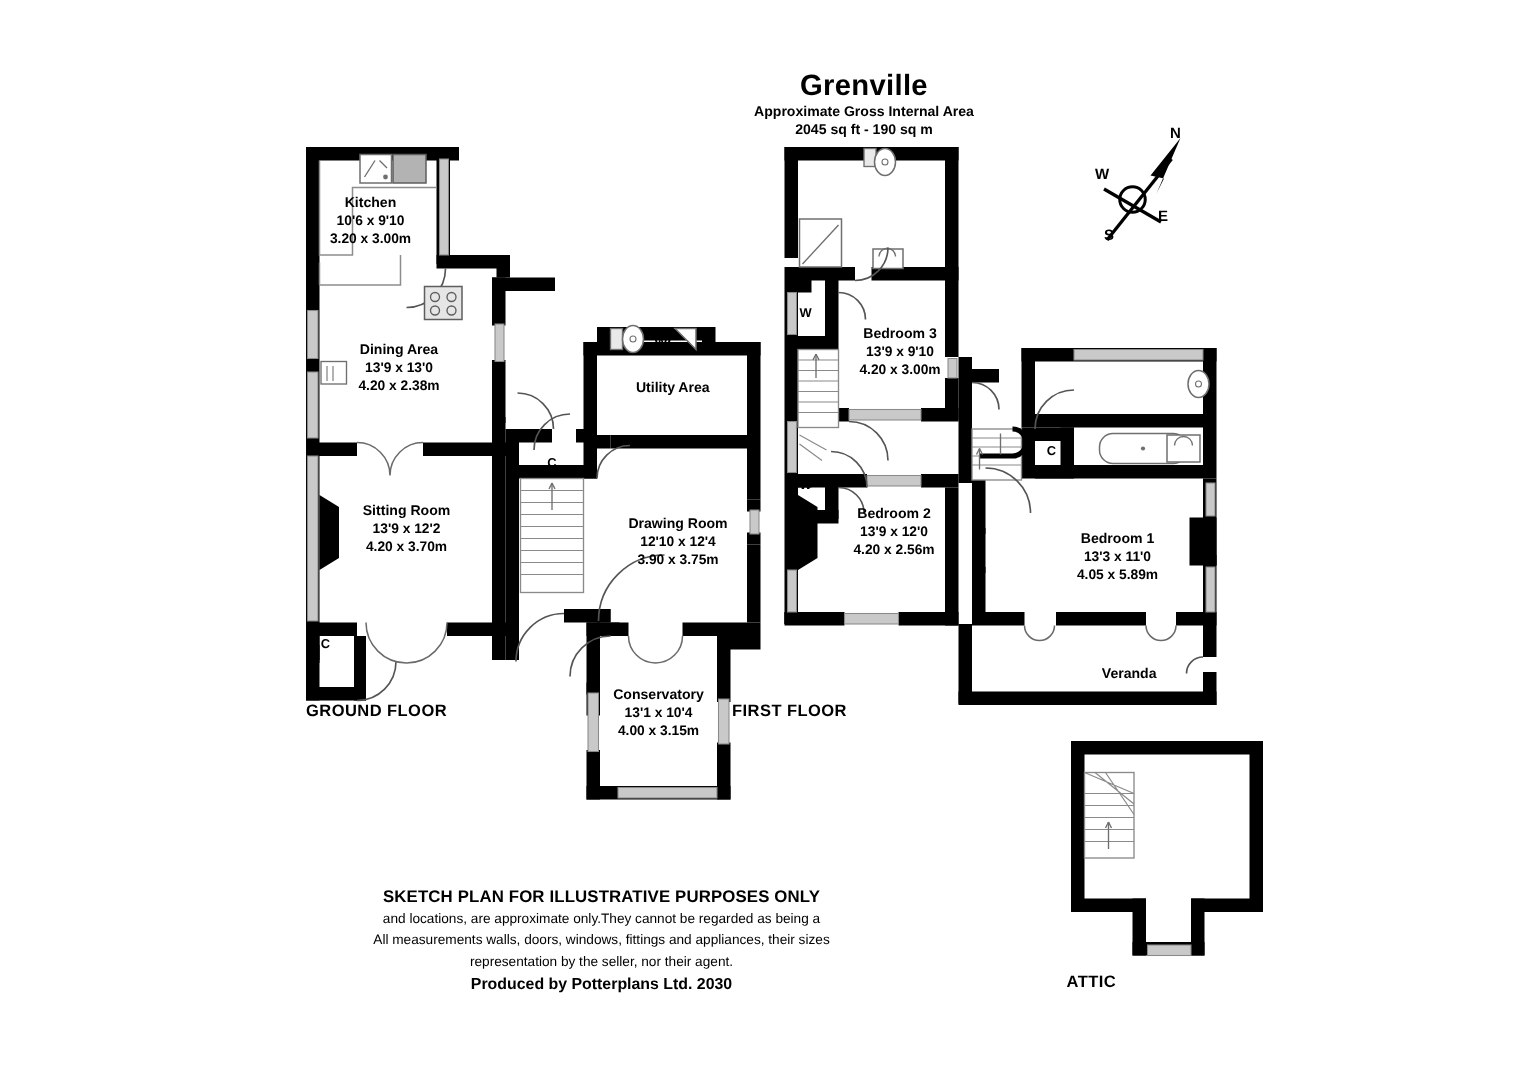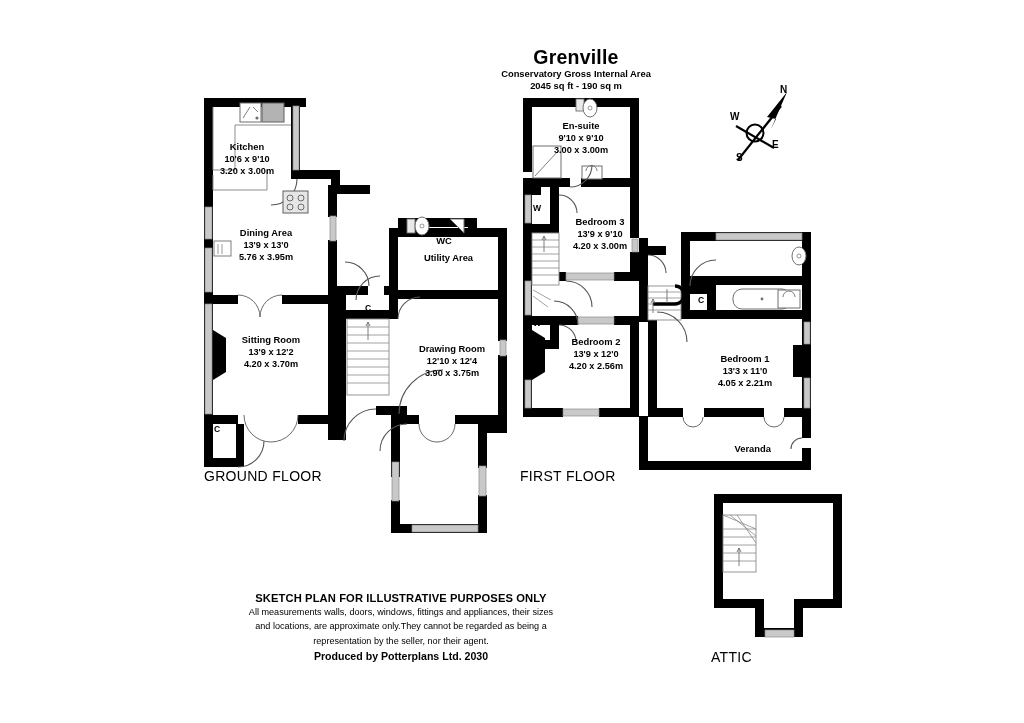--- a/index.html
+++ b/index.html
@@ -11,21 +11,21 @@
   .ttl{position:absolute;text-align:center;font-weight:bold;}
   #plan-title{left:412px;top:46px;width:256px;font-size:19.5px;letter-spacing:.2px;}
   #plan-sub1{left:412px;top:68px;width:256px;font-size:9.4px;font-weight:bold;}
   #plan-sub2{left:412px;top:80px;width:256px;font-size:9.4px;font-weight:bold;}
 
   .rlabel{position:absolute;text-align:center;font-weight:bold;line-height:12.2px;
           font-size:9.2px;white-space:nowrap;}
   .rlabel .nm{font-size:9.4px;}
   .rlabel .d1,.rlabel .d2{font-size:9.2px;}
 
-  .floorlbl{position:absolute;font-weight:normal;font-size:14px;letter-spacing:.3px;}
+  .floorlbl{position:absolute;font-weight:bold;font-size:11px;letter-spacing:.3px;}
 
   .tiny{position:absolute;font-weight:bold;font-size:8.6px;text-align:center;}
 
   #footer{position:absolute;left:150px;top:592px;width:430px;text-align:center;}
   #footer .f-h{font-size:11.2px;font-weight:bold;letter-spacing:.1px;}
   #footer .f-b{font-size:9.1px;line-height:12.4px;margin-top:2px;}
   #footer .f-p{font-size:10.6px;font-weight:bold;margin-top:3px;}
 
   .cmp{position:absolute;font-weight:bold;font-size:10px;}
 </style>
@@ -371,104 +371,104 @@
 
     <g>
       <line x1="702" y1="160" x2="745" y2="106" stroke="#000" stroke-width="2.2"></line>
       <line x1="700" y1="126" x2="738" y2="148" stroke="#000" stroke-width="2.2"></line>
       <circle cx="719" cy="133" r="8.5" fill="none" stroke="#000" stroke-width="2"></circle>
       <path d="M751 92 L731 117 L740 119 L735 129 Z" fill="#000"></path>
     </g>
   </svg>
 
   <div class="ttl" id="plan-title">Grenville</div>
-  <div class="ttl" id="plan-sub1">Conservatory Gross Internal Area</div>
+  <div class="ttl" id="plan-sub1">Approximate Gross Internal Area</div>
   <div class="ttl" id="plan-sub2">2045 sq ft - 190 sq m</div>
 
   <div class="cmp" style="left:744px;top:84px;">N</div>
   <div class="cmp" style="left:736px;top:139px;">E</div>
   <div class="cmp" style="left:700px;top:152px;">S</div>
   <div class="cmp" style="left:694px;top:111px;">W</div>
 
-  <div class="rlabel" style="left:161px;top:141px;width:100px;">
+  <div class="rlabel" style="left:161px;top:129px;width:100px;">
     <div class="nm">Kitchen</div>
     <div class="d1">10'6 x 9'10</div>
     <div class="d2">3.20 x 3.00m</div>
   </div>
 
   <div class="rlabel" style="left:176px;top:227px;width:108px;">
     <div class="nm">Dining Area</div>
     <div class="d1">13'9 x 13'0</div>
-    <div class="d2">5.76 x 3.95m</div>
+    <div class="d2">4.20 x 2.38m</div>
   </div>
 
   <div class="rlabel" style="left:181px;top:334px;width:108px;">
     <div class="nm">Sitting Room</div>
     <div class="d1">13'9 x 12'2</div>
     <div class="d2">4.20 x 3.70m</div>
   </div>
 
   <div class="rlabel" style="left:360px;top:252px;width:105px;">
     <div class="nm">Utility Area</div>
   </div>
 
-  <div class="rlabel" style="left:390px;top:235px;width:36px;">
+  <div class="rlabel" style="left:390px;top:222px;width:36px;">
     <div class="nm">WC</div>
   </div>
 
   <div class="rlabel" style="left:361px;top:343px;width:110px;">
     <div class="nm">Drawing Room</div>
     <div class="d1">12'10 x 12'4</div>
     <div class="d2">3.90 x 3.75m</div>
   </div>
 
+  <div class="rlabel" style="left:348px;top:457px;width:110px;">
+    <div class="nm">Conservatory</div>
+    <div class="d1">13'1 x 10'4</div>
+    <div class="d2">4.00 x 3.15m</div>
+  </div>
 
   <div class="tiny" style="left:174px;top:424px;width:14px;">C</div>
   <div class="tiny" style="left:325px;top:303px;width:14px;">C</div>
   <div class="tiny" style="left:355px;top:290px;width:14px;">C</div>
 
-  <div class="rlabel" style="left:495px;top:120px;width:100px;">
-    <div class="nm">En-suite</div>
-    <div class="d1">9'10 x 9'10</div>
-    <div class="d2">3.00 x 3.00m</div>
-  </div>
 
   <div class="rlabel" style="left:509px;top:216px;width:110px;">
     <div class="nm">Bedroom 3</div>
     <div class="d1">13'9 x 9'10</div>
     <div class="d2">4.20 x 3.00m</div>
   </div>
 
   <div class="rlabel" style="left:505px;top:336px;width:110px;">
     <div class="nm">Bedroom 2</div>
     <div class="d1">13'9 x 12'0</div>
     <div class="d2">4.20 x 2.56m</div>
   </div>
 
 
   <div class="rlabel" style="left:654px;top:353px;width:110px;">
     <div class="nm">Bedroom 1</div>
     <div class="d1">13'3 x 11'0</div>
-    <div class="d2">4.05 x 2.21m</div>
+    <div class="d2">4.05 x 5.89m</div>
   </div>
 
   <div class="rlabel" style="left:645px;top:443px;width:90px;text-align:right;">
     <div class="nm">Veranda</div>
   </div>
 
   <div class="tiny" style="left:494px;top:203px;width:14px;">W</div>
   <div class="tiny" style="left:494px;top:318px;width:14px;">W</div>
   <div class="tiny" style="left:658px;top:295px;width:14px;">C</div>
 
 
   <div class="floorlbl" style="left:168px;top:468px;">GROUND FLOOR</div>
-  <div class="floorlbl" style="left:484px;top:468px;">FIRST FLOOR</div>
+  <div class="floorlbl" style="left:452px;top:468px;">FIRST FLOOR</div>
   <div class="floorlbl" style="left:675px;top:649px;">ATTIC</div>
 
   <div id="footer">
     <div class="f-h">SKETCH PLAN FOR ILLUSTRATIVE PURPOSES ONLY</div>
+    <div class="f-b">and locations, are approximate only.They cannot be regarded as being a</div>
     <div class="f-b">All measurements walls, doors, windows, fittings and appliances, their sizes</div>
-    <div class="f-b">and locations, are approximate only.They cannot be regarded as being a</div>
     <div class="f-b">representation by the seller, nor their agent.</div>
     <div class="f-p">Produced by Potterplans Ltd. 2030</div>
   </div>
 
 </div>
 
 </body></html>

